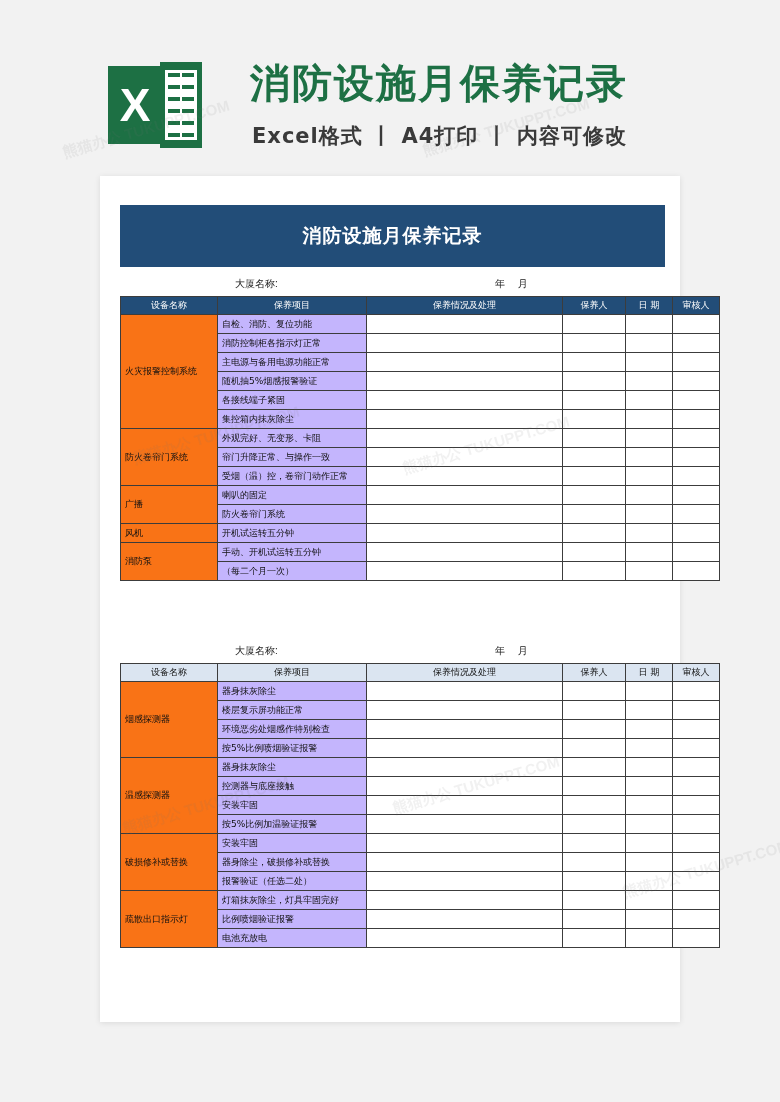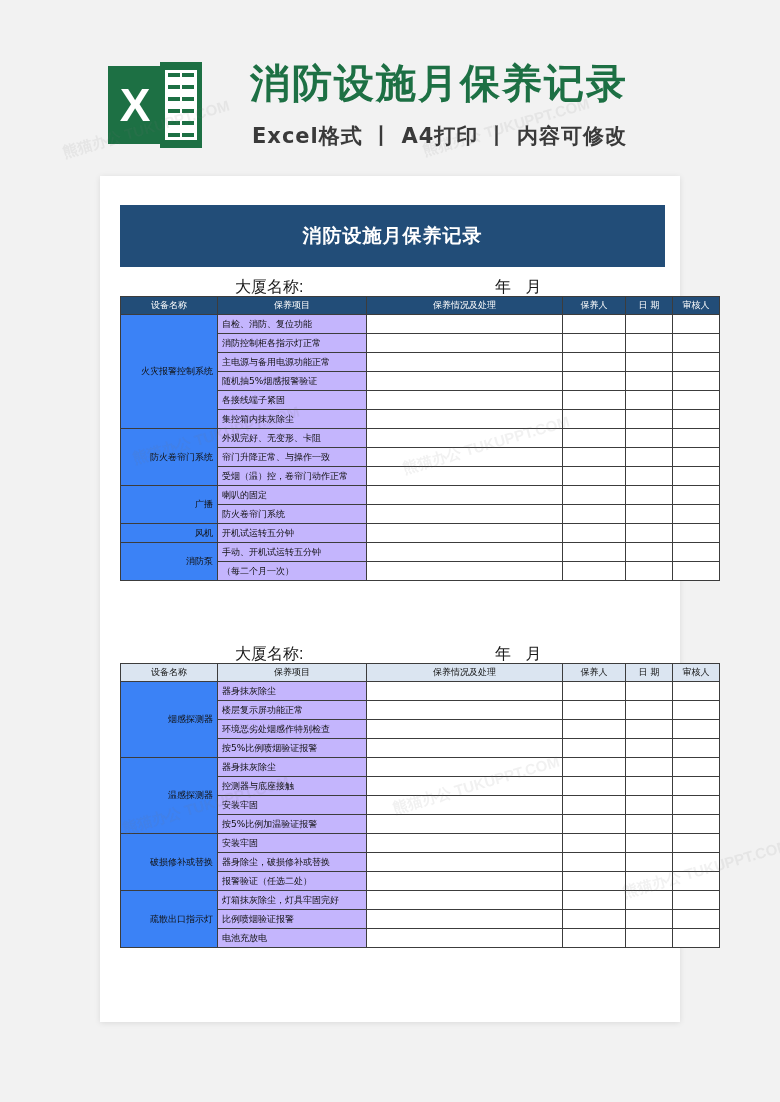--- a/index.html
+++ b/index.html
@@ -128,21 +128,21 @@
     text-align: center;
     line-height: 62px;
     letter-spacing: 1px;
   }
 
   .meta {
     position: absolute;
     left: 20px;
     width: 545px;
     height: 20px;
-    font-size: 16px;
+    font-size: 10px;
     color: #1a1a1a;
   }
   .meta .bldg { position: absolute; left: 115px; top: 3px; }
   .meta .ym   { position: absolute; left: 375px; top: 3px; letter-spacing: 5px;}
 
   table.grid {
     position: absolute;
     left: 20px;
     width: 545px;
     border-collapse: collapse;
@@ -165,22 +165,22 @@
   table.t1 thead th {
     background: #224d78;
     color: #ffffff;
   }
   
   table.t2 thead th {
     background: #dbe5f1;
     color: #111111;
   }
   td.dev {
-    text-align: right;
-    background: #3b82f6;
+    text-align: left;
+    background: #f97316;
     vertical-align: middle;
   }
   td.item {
     background: #c4b5fd;
     text-align: left;
     height: 18px;
     vertical-align: middle;
   }
   td.blank {
     background: #ffffff;

